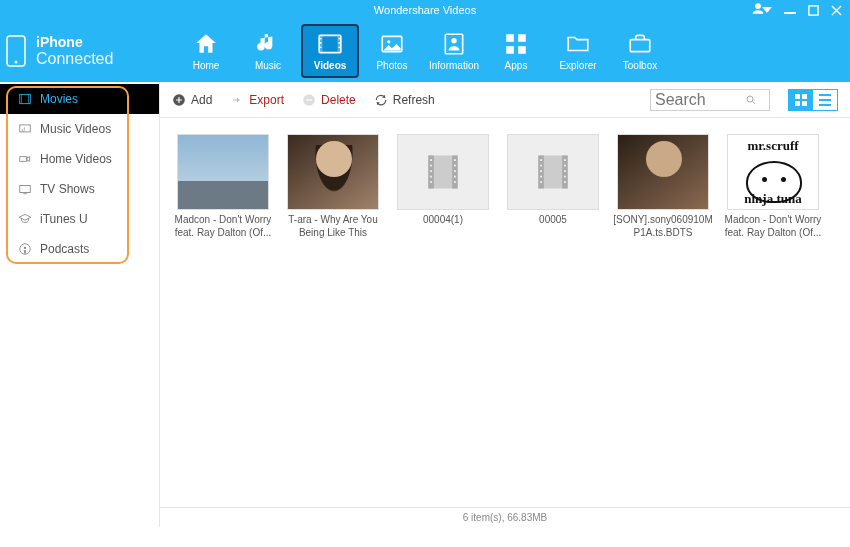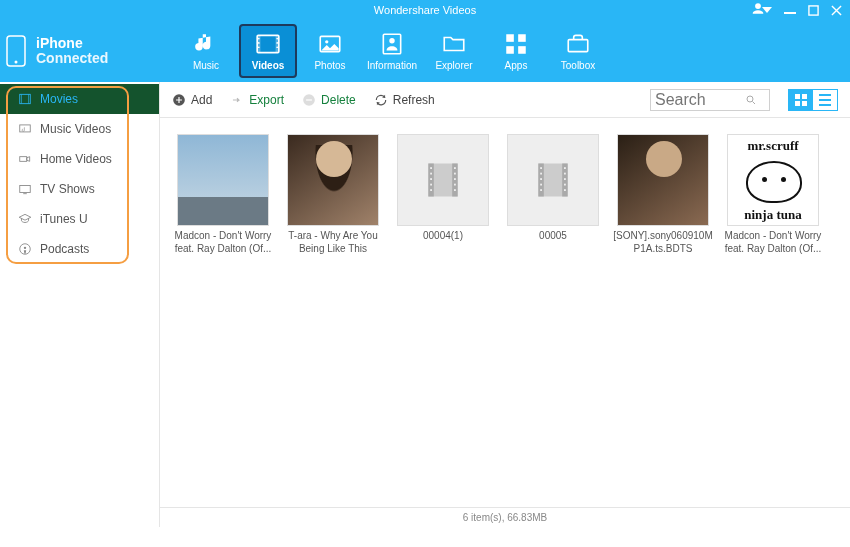--- a/index.html
+++ b/index.html
@@ -14,21 +14,21 @@
 .titlebar .user-icon { position: absolute; right: 85px; top: 2px; }
 
 .topnav {
   height: 62px; background: #29b6f6; display: flex; align-items: stretch;
 }
 .device {
   width: 160px; display: flex; align-items: center; padding-left: 6px; color: #fff; gap: 10px;
 }
 .device .dev-text { display: flex; flex-direction: column; line-height: 1.1; }
 .device .dev-name { font-size: 14px; font-weight: 600; }
-.device .dev-status { font-size: 14px; opacity: .9; font-weight: bold; }
+.device .dev-status { font-size: 16px; opacity: .9; }
 .navitems { display: flex; align-items: stretch; padding-left: 15px; }
 .navitem {
   width: 62px; display: flex; flex-direction: column; align-items: center; justify-content: center;
   color: #fff; font-size: 10px; gap: 3px; cursor: pointer; position: relative;
 }
 .navitem.active {
   background: #0a8fd6; border: 2px solid #1e3a5c; border-radius: 4px;
   margin: 4px 2px; width: 58px; font-weight: bold;
 }
 .navitem svg { fill: #fff; }
@@ -40,49 +40,49 @@
 .side-list { position: relative; }
 .sidebar-highlight {
   position: absolute; left: 6px; top: 2px; right: 30px; bottom: 0px;
   border: 2px solid #f59e42; border-radius: 10px; pointer-events: none;
 }
 .sidebar-item {
   display: flex; align-items: center; gap: 8px; height: 30px; padding-left: 18px;
   font-size: 12px; color: #555; cursor: pointer;
 }
 .sidebar-item svg { fill: #888; }
-.sidebar-item.active { background: #14532d; color: #29b6f6; }
+.sidebar-item.active { background: #000000; color: #29b6f6; }
 .sidebar-item.active svg { fill: #29b6f6; }
 
 .main { flex: 1; display: flex; flex-direction: column; }
 .toolbar {
   height: 36px; border-bottom: 1px solid #e5e5e5; display: flex; align-items: center;
   padding: 0 12px; gap: 18px; font-size: 12px; color: #444;
 }
 .toolbtn { display: flex; align-items: center; gap: 5px; cursor: pointer; }
-.toolbtn.disabled { color: #15803d; cursor: default; }
+.toolbtn.disabled { color: #b91c1c; cursor: default; }
 .toolbtn.disabled svg { fill: #bbb; }
 .toolbtn svg { fill: #555; }
 .toolbar .spacer { flex: 1; }
 .searchbox {
   display: flex; align-items: center; border: 1px solid #d0d0d0; height: 22px; width: 120px; padding: 0 4px;
   font-size: 11px; color: #aaa;
 }
 .searchbox input { border: none; outline: none; width: 90px; font-size: 16px; background: transparent; }
 .viewtoggle { display: flex; border: 1px solid #29b6f6; height: 22px; }
 .viewtoggle div { width: 24px; display: flex; align-items: center; justify-content: center; cursor: pointer; }
 .viewtoggle .vt-grid { background: #29b6f6; }
 .viewtoggle .vt-grid svg { fill: #fff; }
 .viewtoggle .vt-list svg { fill: #29b6f6; }
 
 .content { flex: 1; padding: 16px 12px; overflow: auto; }
 .grid { display: flex; flex-wrap: wrap; gap: 8px; }
 .item { width: 102px; display: flex; flex-direction: column; align-items: center; cursor: pointer; }
 .thumb {
-  width: 92px; height: 92px; border: 1px solid #ddd; background: #eee;
+  width: 92px; height: 76px; border: 1px solid #ddd; background: #eee;
   display: flex; align-items: center; justify-content: center; position: relative; overflow: hidden;
 }
 .thumb svg { fill: #bbb; }
 .thumb.sky { background: linear-gradient(#8fb7d6,#c9d9e4); }
 .thumb.sky::after { content:""; position:absolute; bottom:0; left:0; right:0; height:28px; background:#6b7a85; }
 .thumb.leona { background: linear-gradient(145deg,#3a2a1f,#a0826a); }
 .thumb.leona::after{content:"";position:absolute;top:6px;left:28px;width:36px;height:36px;border-radius:50%;background:#d6b896;}
 .thumb.leona::before{content:"";position:absolute;top:10px;left:14px;width:64px;height:74px;background:radial-gradient(ellipse at 50% 10%,#2d1f15 40%,transparent 42%);}
 .thumb.sony { background: linear-gradient(145deg,#2a1f15,#8a6a52); }
 .thumb.sony::after{content:"";position:absolute;top:6px;left:28px;width:36px;height:36px;border-radius:50%;background:#c9a986;}
@@ -131,20 +131,26 @@
         <circle cx="10" cy="27" r="1.5" fill="#fff"></circle>
       </svg>
     <div class="dev-text">
       <span class="dev-name">iPhone</span>
       <span class="dev-status">Connected</span>
     </div>
   </div>
   <div class="navitems">
     <div class="navitem">
       <svg width="26" height="26" viewBox="0 0 24 24">
+          <path d="M12 3l9 8h-3v9h-4v-6h-4v6H6v-9H3z"></path>
+        </svg>
+      <span>Home</span>
+    </div>
+    <div class="navitem">
+      <svg width="26" height="26" viewBox="0 0 24 24">
           <path d="M9 3v11.5A3.5 3.5 0 115 11V7l11-2v8.5A3.5 3.5 0 1112 10V3z"></path>
         </svg>
       <span>Music</span>
     </div>
     <div class="navitem active">
       <svg width="26" height="26" viewBox="0 0 24 24">
           <rect x="2" y="4" width="20" height="16" rx="1" fill="none" stroke="#fff" stroke-width="1.5"></rect>
           <rect x="2" y="4" width="3" height="16" fill="#fff" opacity=".3"></rect>
           <rect x="19" y="4" width="3" height="16" fill="#fff" opacity=".3"></rect>
           <circle cx="3.5" cy="7" r=".8"></circle>
@@ -167,32 +173,32 @@
     <div class="navitem">
       <svg width="26" height="26" viewBox="0 0 24 24">
           <rect x="4" y="3" width="16" height="18" rx="1" fill="none" stroke="#fff" stroke-width="1.5"></rect>
           <circle cx="12" cy="9" r="2.5"></circle>
           <path d="M7 18c0-2.5 2-4 5-4s5 1.5 5 4z"></path>
         </svg>
       <span>Information</span>
     </div>
     <div class="navitem">
       <svg width="26" height="26" viewBox="0 0 24 24">
-          <path d="M3 6h6l2 2h10v10H3z" fill="none" stroke="#fff" stroke-width="1.5"></path>
-        </svg>
-      <span>Explorer</span>
-    </div>
-    <div class="navitem">
-      <svg width="26" height="26" viewBox="0 0 24 24">
           <rect x="3" y="3" width="7" height="7"></rect>
           <rect x="14" y="3" width="7" height="7"></rect>
           <rect x="3" y="14" width="7" height="7"></rect>
           <rect x="14" y="14" width="7" height="7"></rect>
         </svg>
       <span>Apps</span>
+    </div>
+    <div class="navitem">
+      <svg width="26" height="26" viewBox="0 0 24 24">
+          <path d="M3 6h6l2 2h10v10H3z" fill="none" stroke="#fff" stroke-width="1.5"></path>
+        </svg>
+      <span>Explorer</span>
     </div>
     <div class="navitem">
       <svg width="26" height="26" viewBox="0 0 24 24">
           <rect x="3" y="8" width="18" height="11" rx="1" fill="none" stroke="#fff" stroke-width="1.5"></rect>
           <path d="M8 8V6a2 2 0 012-2h4a2 2 0 012 2v2" fill="none" stroke="#fff" stroke-width="1.5"></path>
         </svg>
       <span>Toolbox</span>
     </div>
   </div>
 </div>

